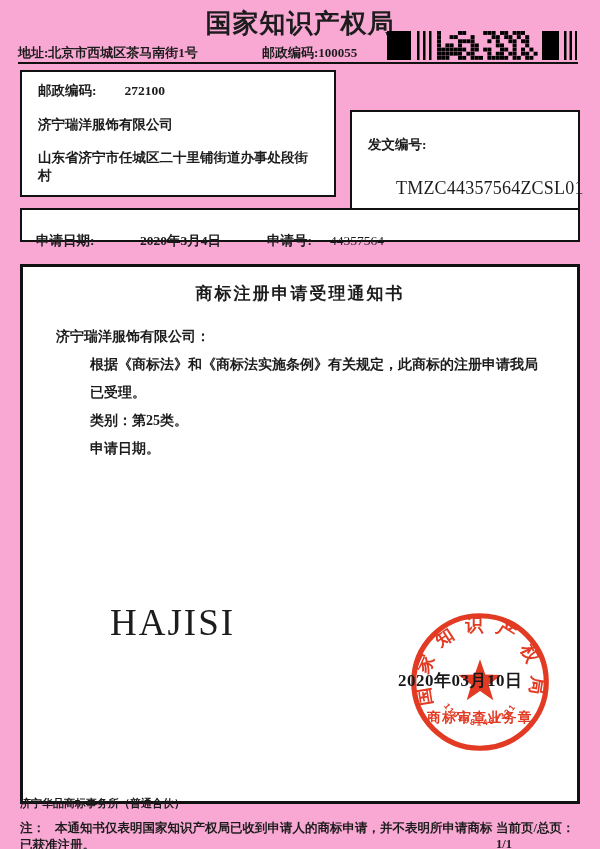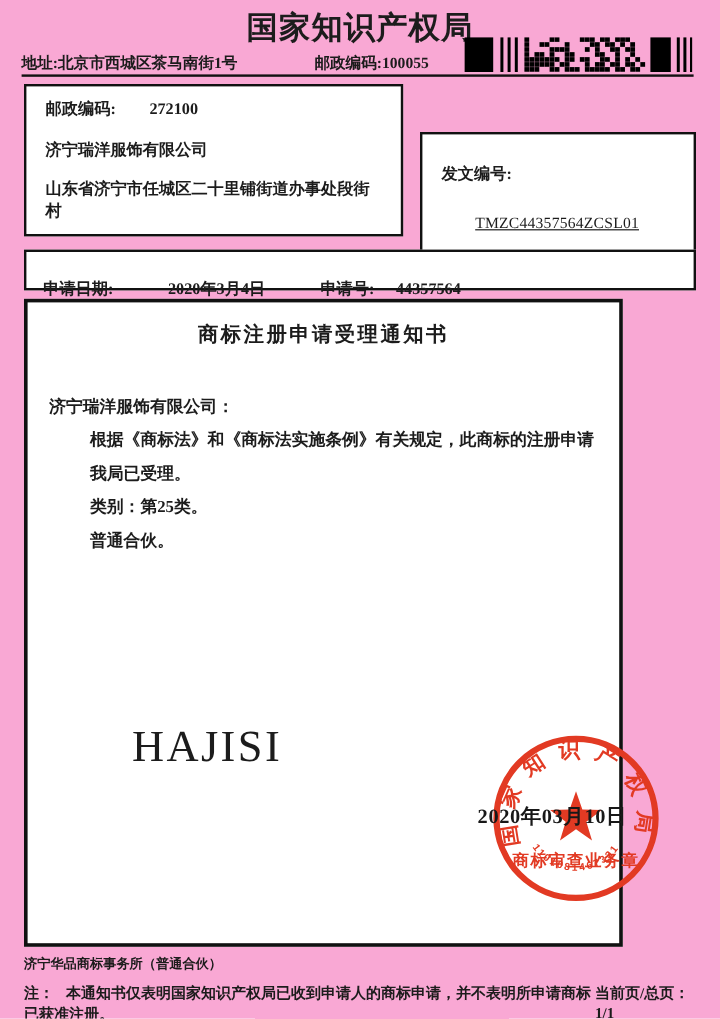--- a/index.html
+++ b/index.html
@@ -15,32 +15,32 @@
   .postal-hq{position:absolute;top:44px;left:262px;font-size:13px;font-weight:600;}
   .barcode{position:absolute;top:31px;left:387px;width:190px;height:29px;}
   .top-rule{position:absolute;top:62px;left:18px;width:560px;border-top:2.5px solid #111;}
 
   .box{position:absolute;border:2px solid #111;box-sizing:border-box;background:#fff;}
   .recipient-box{left:20px;top:70px;width:316px;height:127px;
     display:flex;flex-direction:column;justify-content:space-between;
     padding:10px 16px;font-size:13.5px;font-weight:600;}
   .postal-row .val{font-family:"Liberation Serif",serif;font-weight:bold;margin-left:28px;}
   .dispatch-box{left:350px;top:70px;width:230px;height:127px;padding:24px 16px;font-size:13.5px;font-weight:600;margin-top:40px;}
-  .dispatch-box .code{margin-top:24px;margin-left:28px;font-weight:normal;font-size:13px;letter-spacing:.2px;text-decoration:underline;}
+  .dispatch-box .code{margin-top:24px;margin-left:28px;font-weight:normal;font-size:18px;letter-spacing:.2px;}
 
   .app-bar{left:20px;top:208px;width:560px;height:34px;font-size:13.5px;font-weight:600;}
   .app-bar span{position:absolute;top:16px;line-height:30px;}
   .app-date-label{left:14px;}
   .app-date-value{left:82px;margin-left:36px;}
   .app-no-label{left:245px;}
-  .app-no-value{left:308px;font-weight:bold;}
-
-  .notice-box{left:20px;top:249px;width:499px;height:540px;border-width:3px;}
+  .app-no-value{left:308px;font-weight:normal;}
+
+  .notice-box{left:20px;top:264px;width:560px;height:540px;border-width:3px;}
   .notice-title{margin-top:15px;text-align:center;font-size:17px;font-weight:bold;letter-spacing:2px;}
-  .notice-body{margin-top:36px;padding:0 18px;font-size:14px;font-weight:600;line-height:28px;}
+  .notice-body{margin-top:18px;padding:0 33px;font-size:14px;font-weight:600;line-height:28px;}
   .notice-body .indent{margin-left:34px;}
 
   .trademark{position:absolute;left:110px;top:604px;font-size:37px;letter-spacing:2px;
     font-family:"Liberation Serif","DejaVu Serif",serif;line-height:1;}
 
   .seal{position:absolute;left:409px;top:611px;width:142px;height:142px;}
   .seal svg{display:block;width:100%;height:100%;}
   .seal-date{position:absolute;left:398px;top:669px;width:150px;font-size:17px;font-weight:bold;
     color:#181818;letter-spacing:.5px;}
 
@@ -183,21 +183,21 @@
     <span class="app-no-label">申请号:</span>
     <span class="app-no-value">44357564</span>
   </div>
 
   <div class="box notice-box">
     <div class="notice-title">商标注册申请受理通知书</div>
     <div class="notice-body">
       <div>济宁瑞洋服饰有限公司：</div>
       <div class="indent">根据《商标法》和《商标法实施条例》有关规定，此商标的注册申请我局已受理。</div>
       <div class="indent">类别：第25类。</div>
-      <div class="indent">普通合伙。</div>
+      <div class="indent">申请日期。</div>
     </div>
   </div>
 
   <div class="trademark">HAJISI</div>
 
   <div class="seal">
     <svg viewBox="0 0 150 150" xmlns="http://www.w3.org/2000/svg">
       <circle cx="75" cy="75" r="70" fill="none" stroke="#e23a23" stroke-width="5.5"></circle>
       <path id="arcPath" d="M 26.1 97.8 A 54 54 0 1 1 123.9 97.8" fill="none"></path>
       <path id="numPath" d="M 37.3 101.4 A 46 46 0 0 0 112.7 101.4" fill="none"></path>

